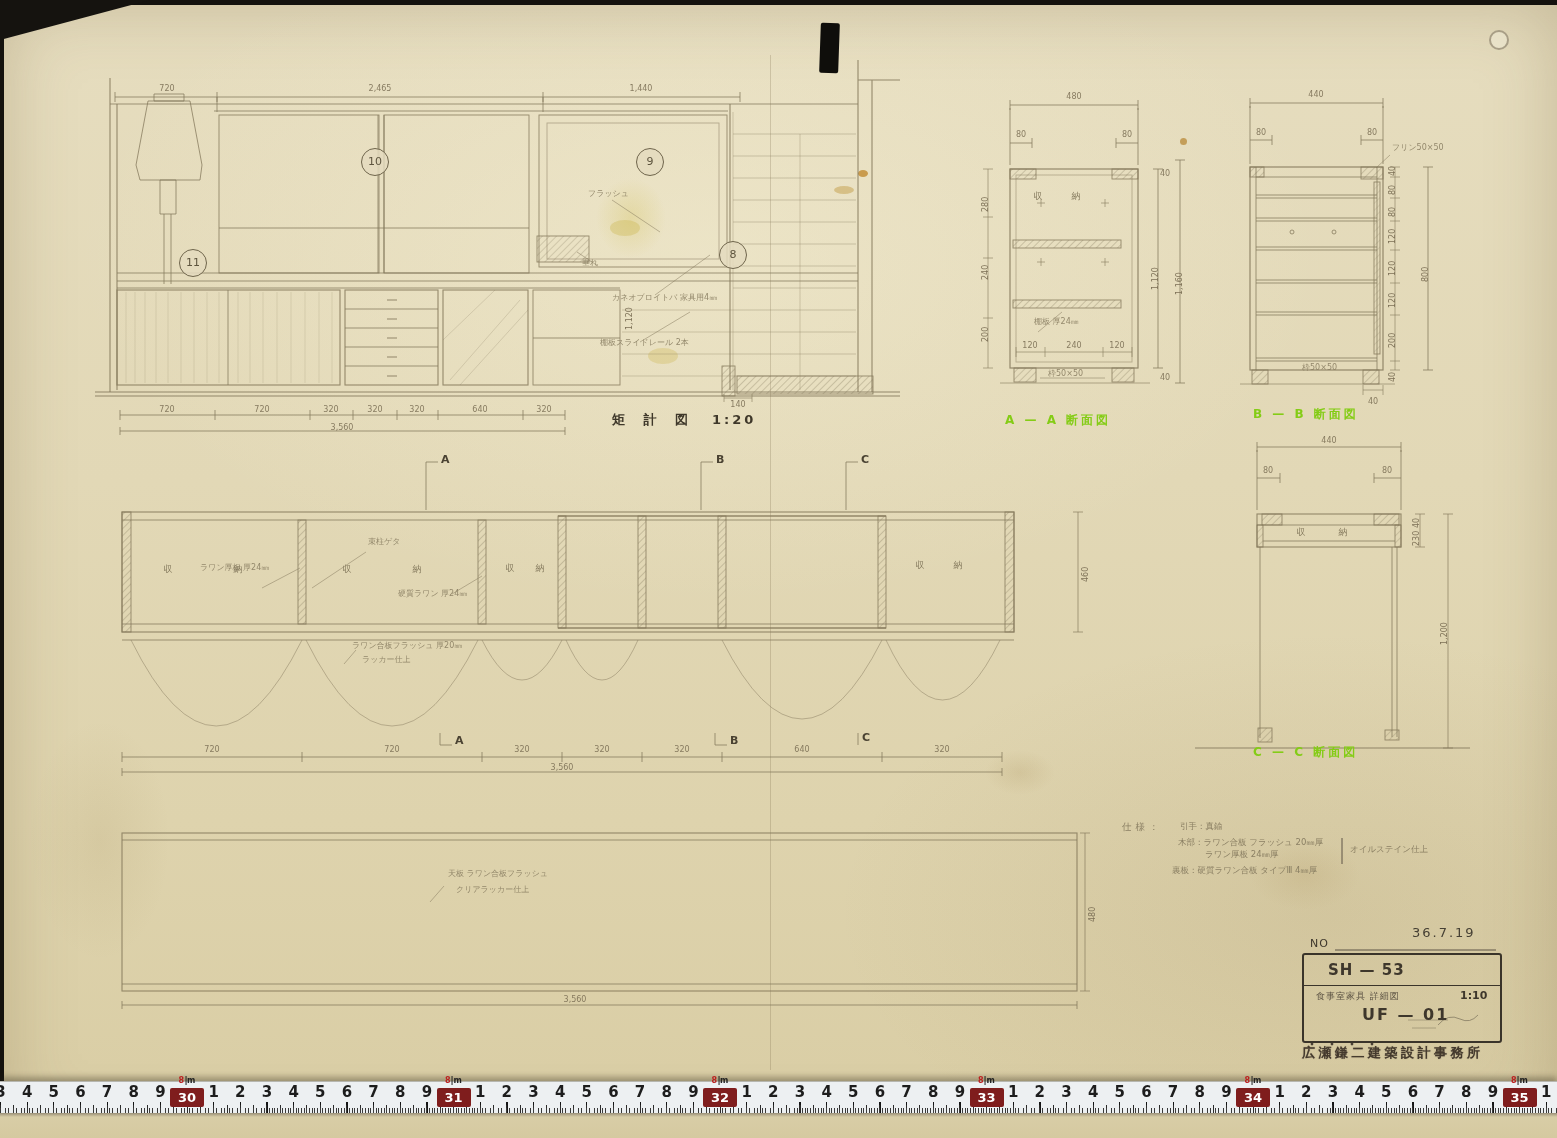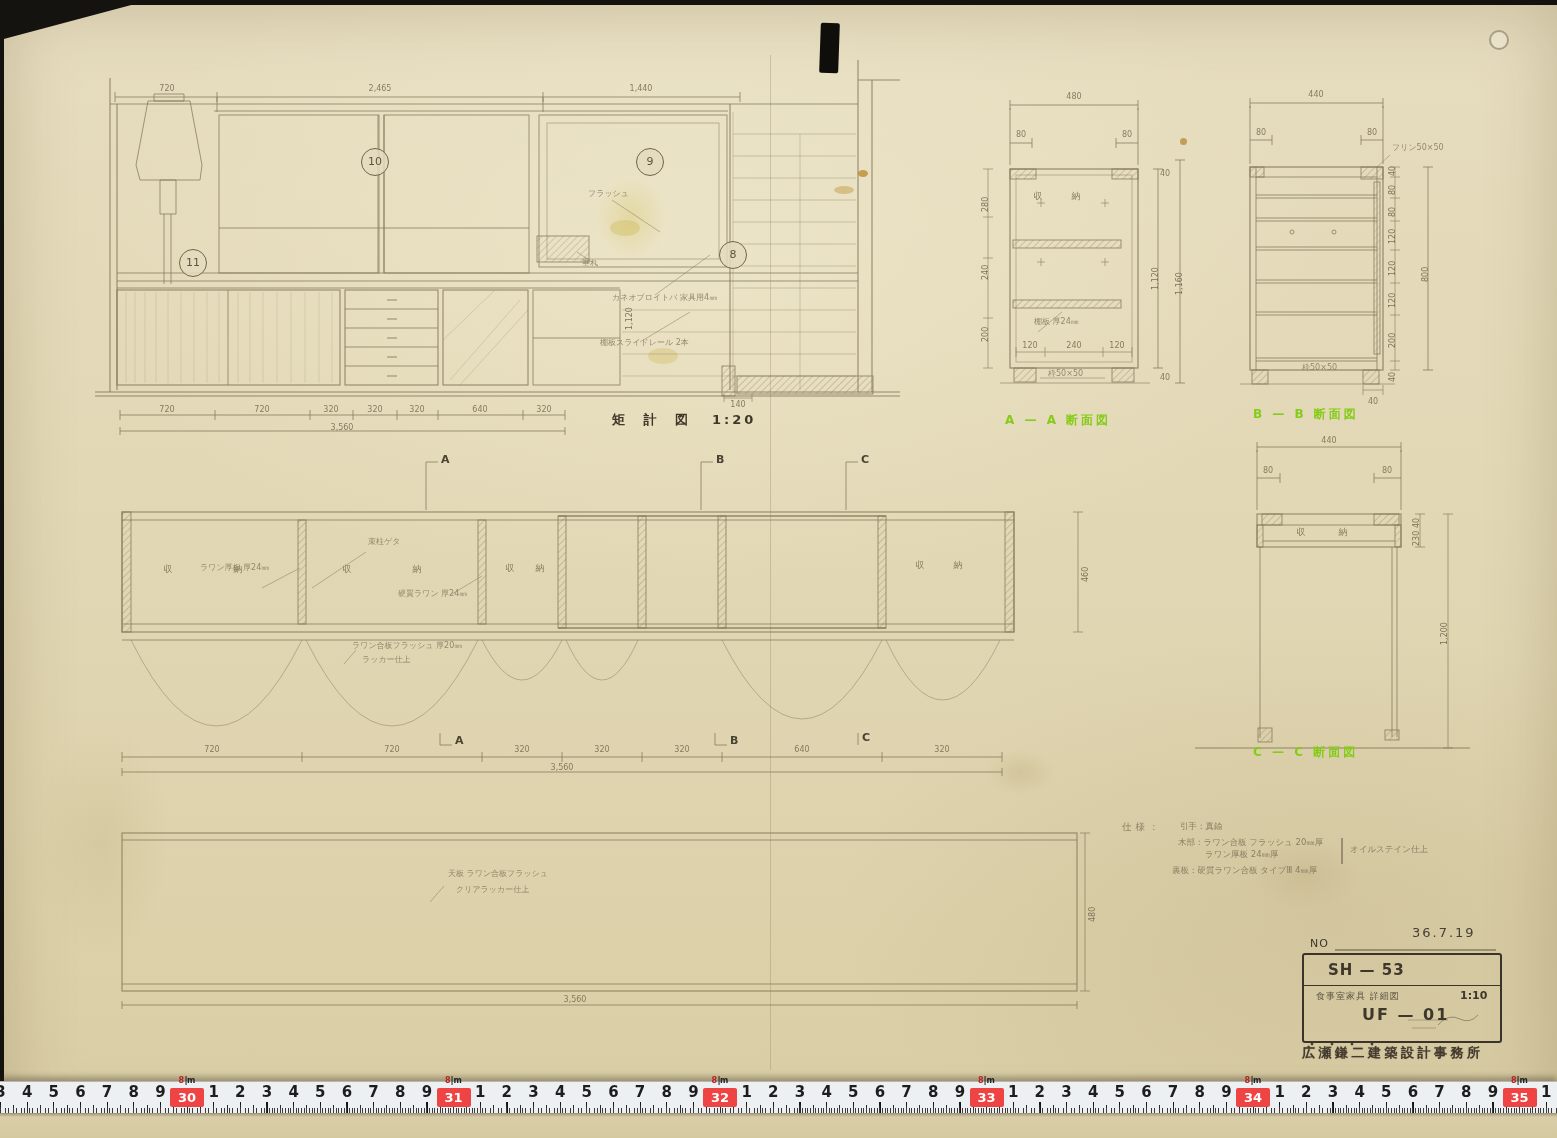--- a/index.html
+++ b/index.html
@@ -51,21 +51,21 @@
             text-shadow:0 0 1px rgba(58,48,38,.5);}
   
   .ruler{position:absolute;left:0;top:1081px;width:1557px;height:32px;background:#edf0f2;
          border-top:1px solid #b7b7b0;box-shadow:0 -4px 6px rgba(40,35,20,.35);}
   .ruler-ticks{position:absolute;left:0;bottom:0;width:100%;height:12px;
     background:
       repeating-linear-gradient(90deg,#3a3a3a 0 .8px,transparent .8px 2.665px) left .45px bottom/100% 6px no-repeat,
       repeating-linear-gradient(90deg,#2a2a2a 0 1px,transparent 1px 13.325px) left .45px bottom/100% 9px no-repeat,
       repeating-linear-gradient(90deg,#151515 0 1.2px,transparent 1.2px 26.65px) left .45px bottom/100% 12px no-repeat;}
   .ruler-digit{position:absolute;top:1px;transform:translateX(-50%);font-size:15px;font-weight:bold;color:#1d1d1d;}
-  .ruler-decade{position:absolute;top:6px;transform:translateX(-50%);width:34px;height:19px;background:#ef4444;
+  .ruler-decade{position:absolute;top:6px;transform:translateX(-50%);width:34px;height:19px;background:#7f1d1d;
                 border-radius:2px;color:#fff;font-size:13px;font-weight:bold;text-align:center;line-height:19px;}
   .ruler-meter{position:absolute;top:-6px;transform:translateX(-50%);font-size:8px;font-weight:bold;color:#bb1f1f;}
   .ruler-meter i{font-style:normal;color:#222;border-left:1px solid #222;padding-left:1px;margin-left:1px;}
   .below-ruler{position:absolute;left:0;top:1113px;width:1557px;height:25px;
                background:linear-gradient(180deg,#9a9078 0,#d8cda6 4px,#d5c9a0 100%);}
   svg{position:absolute;left:0;top:0;}
 </style>
 </head>
 <body>
 

